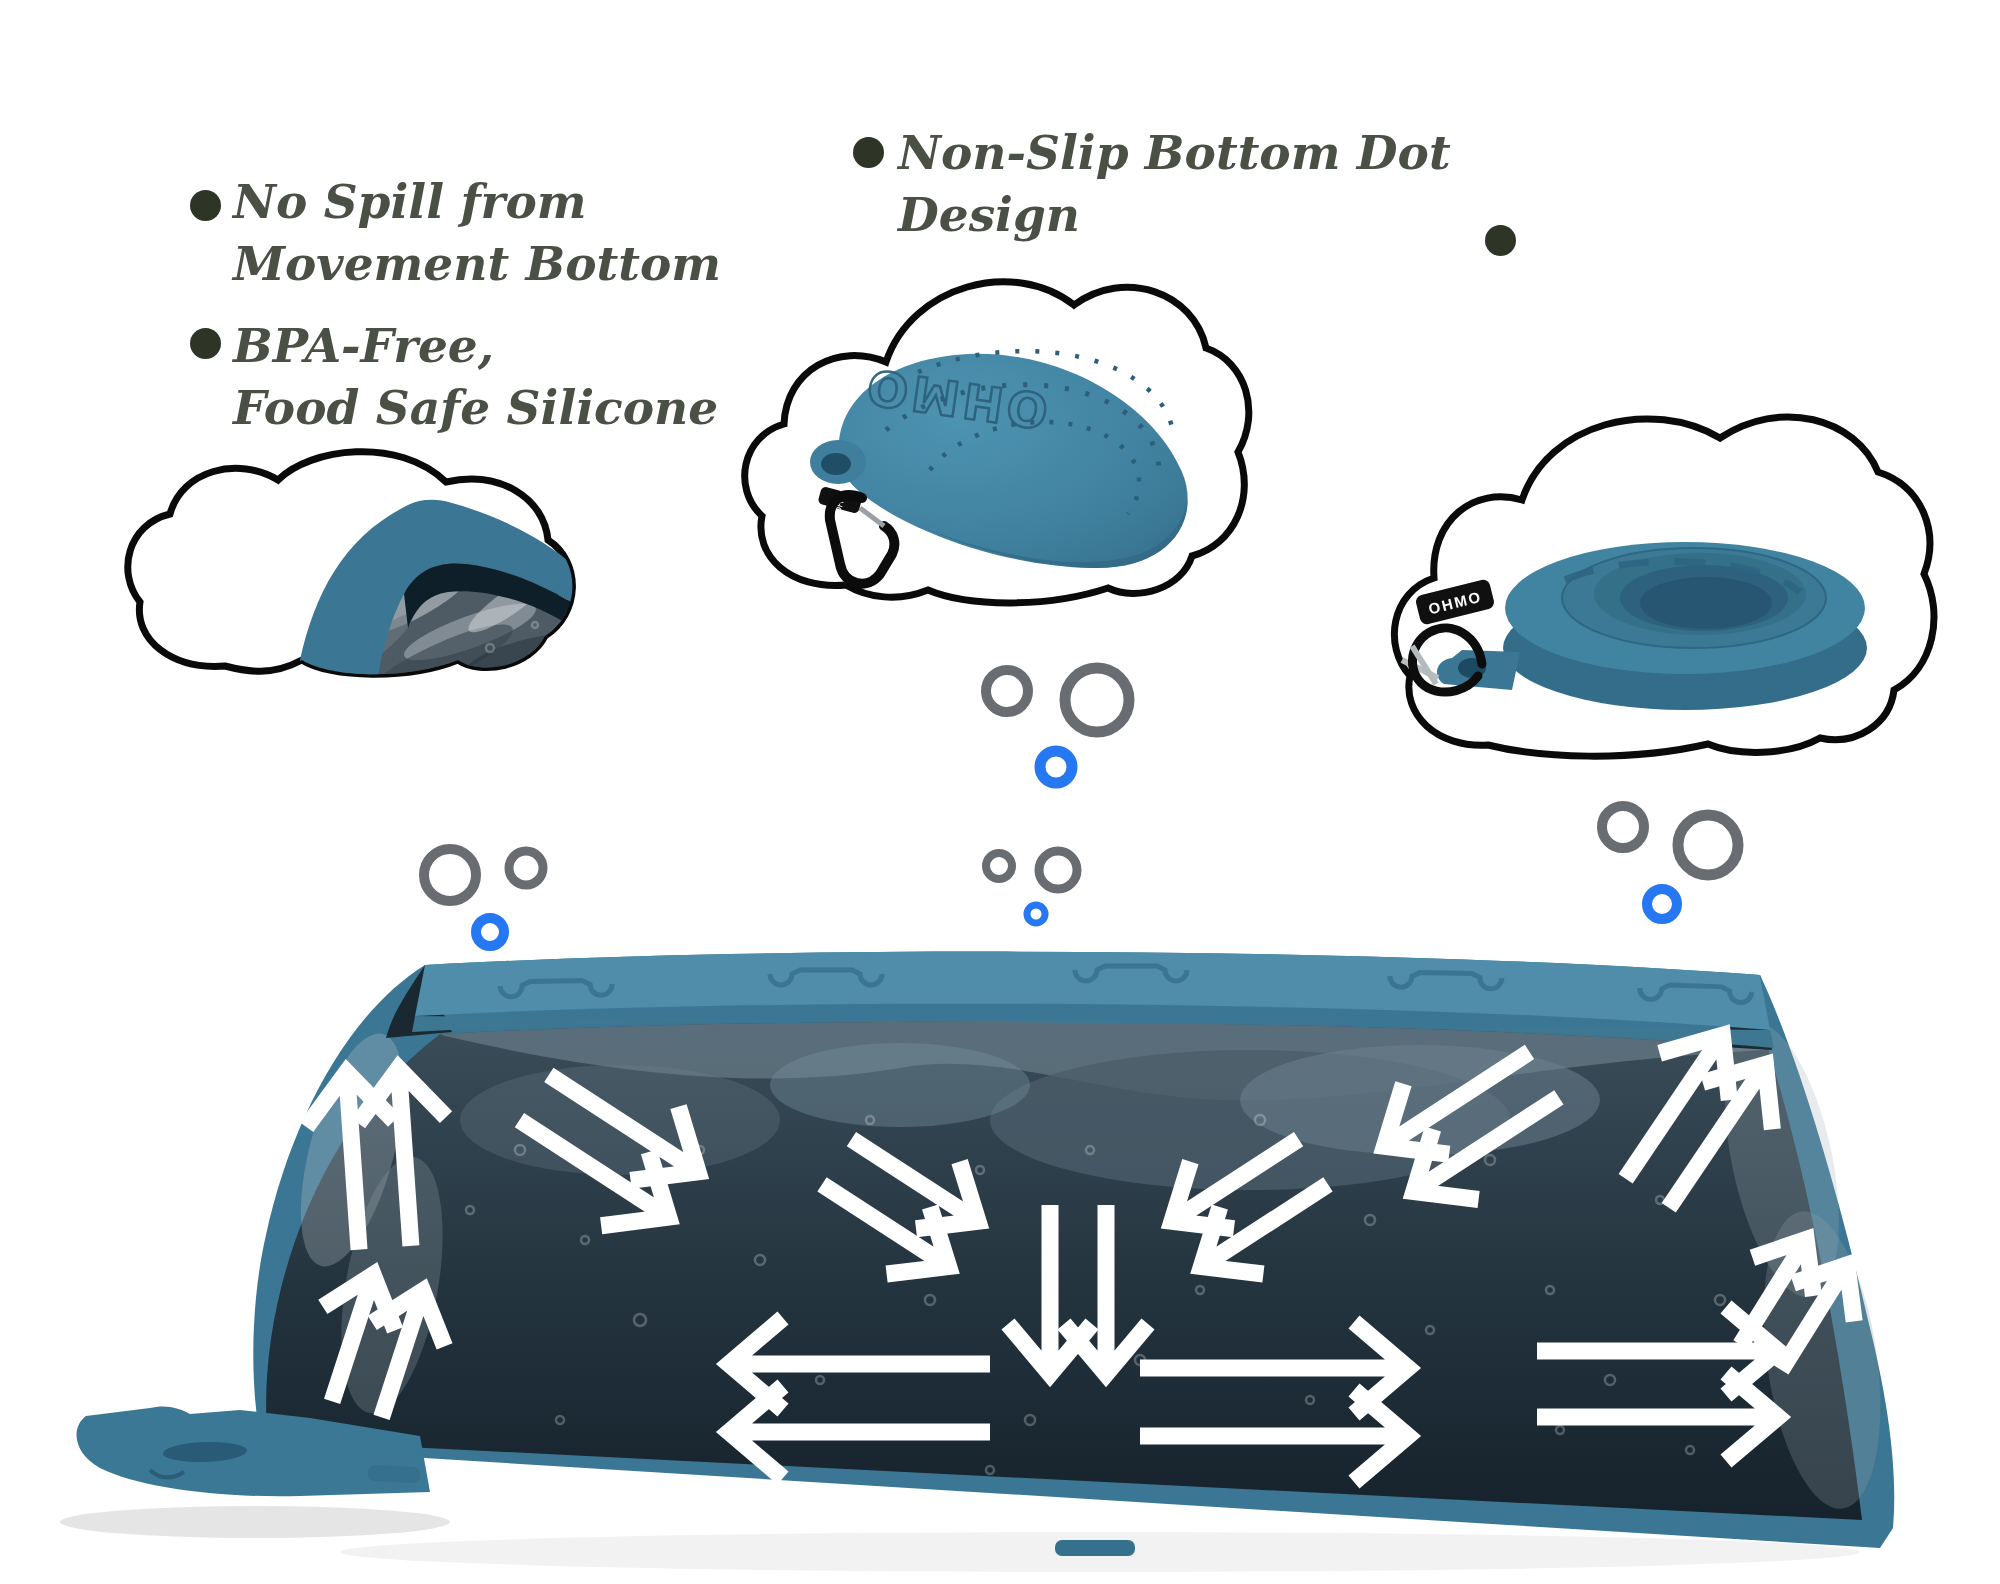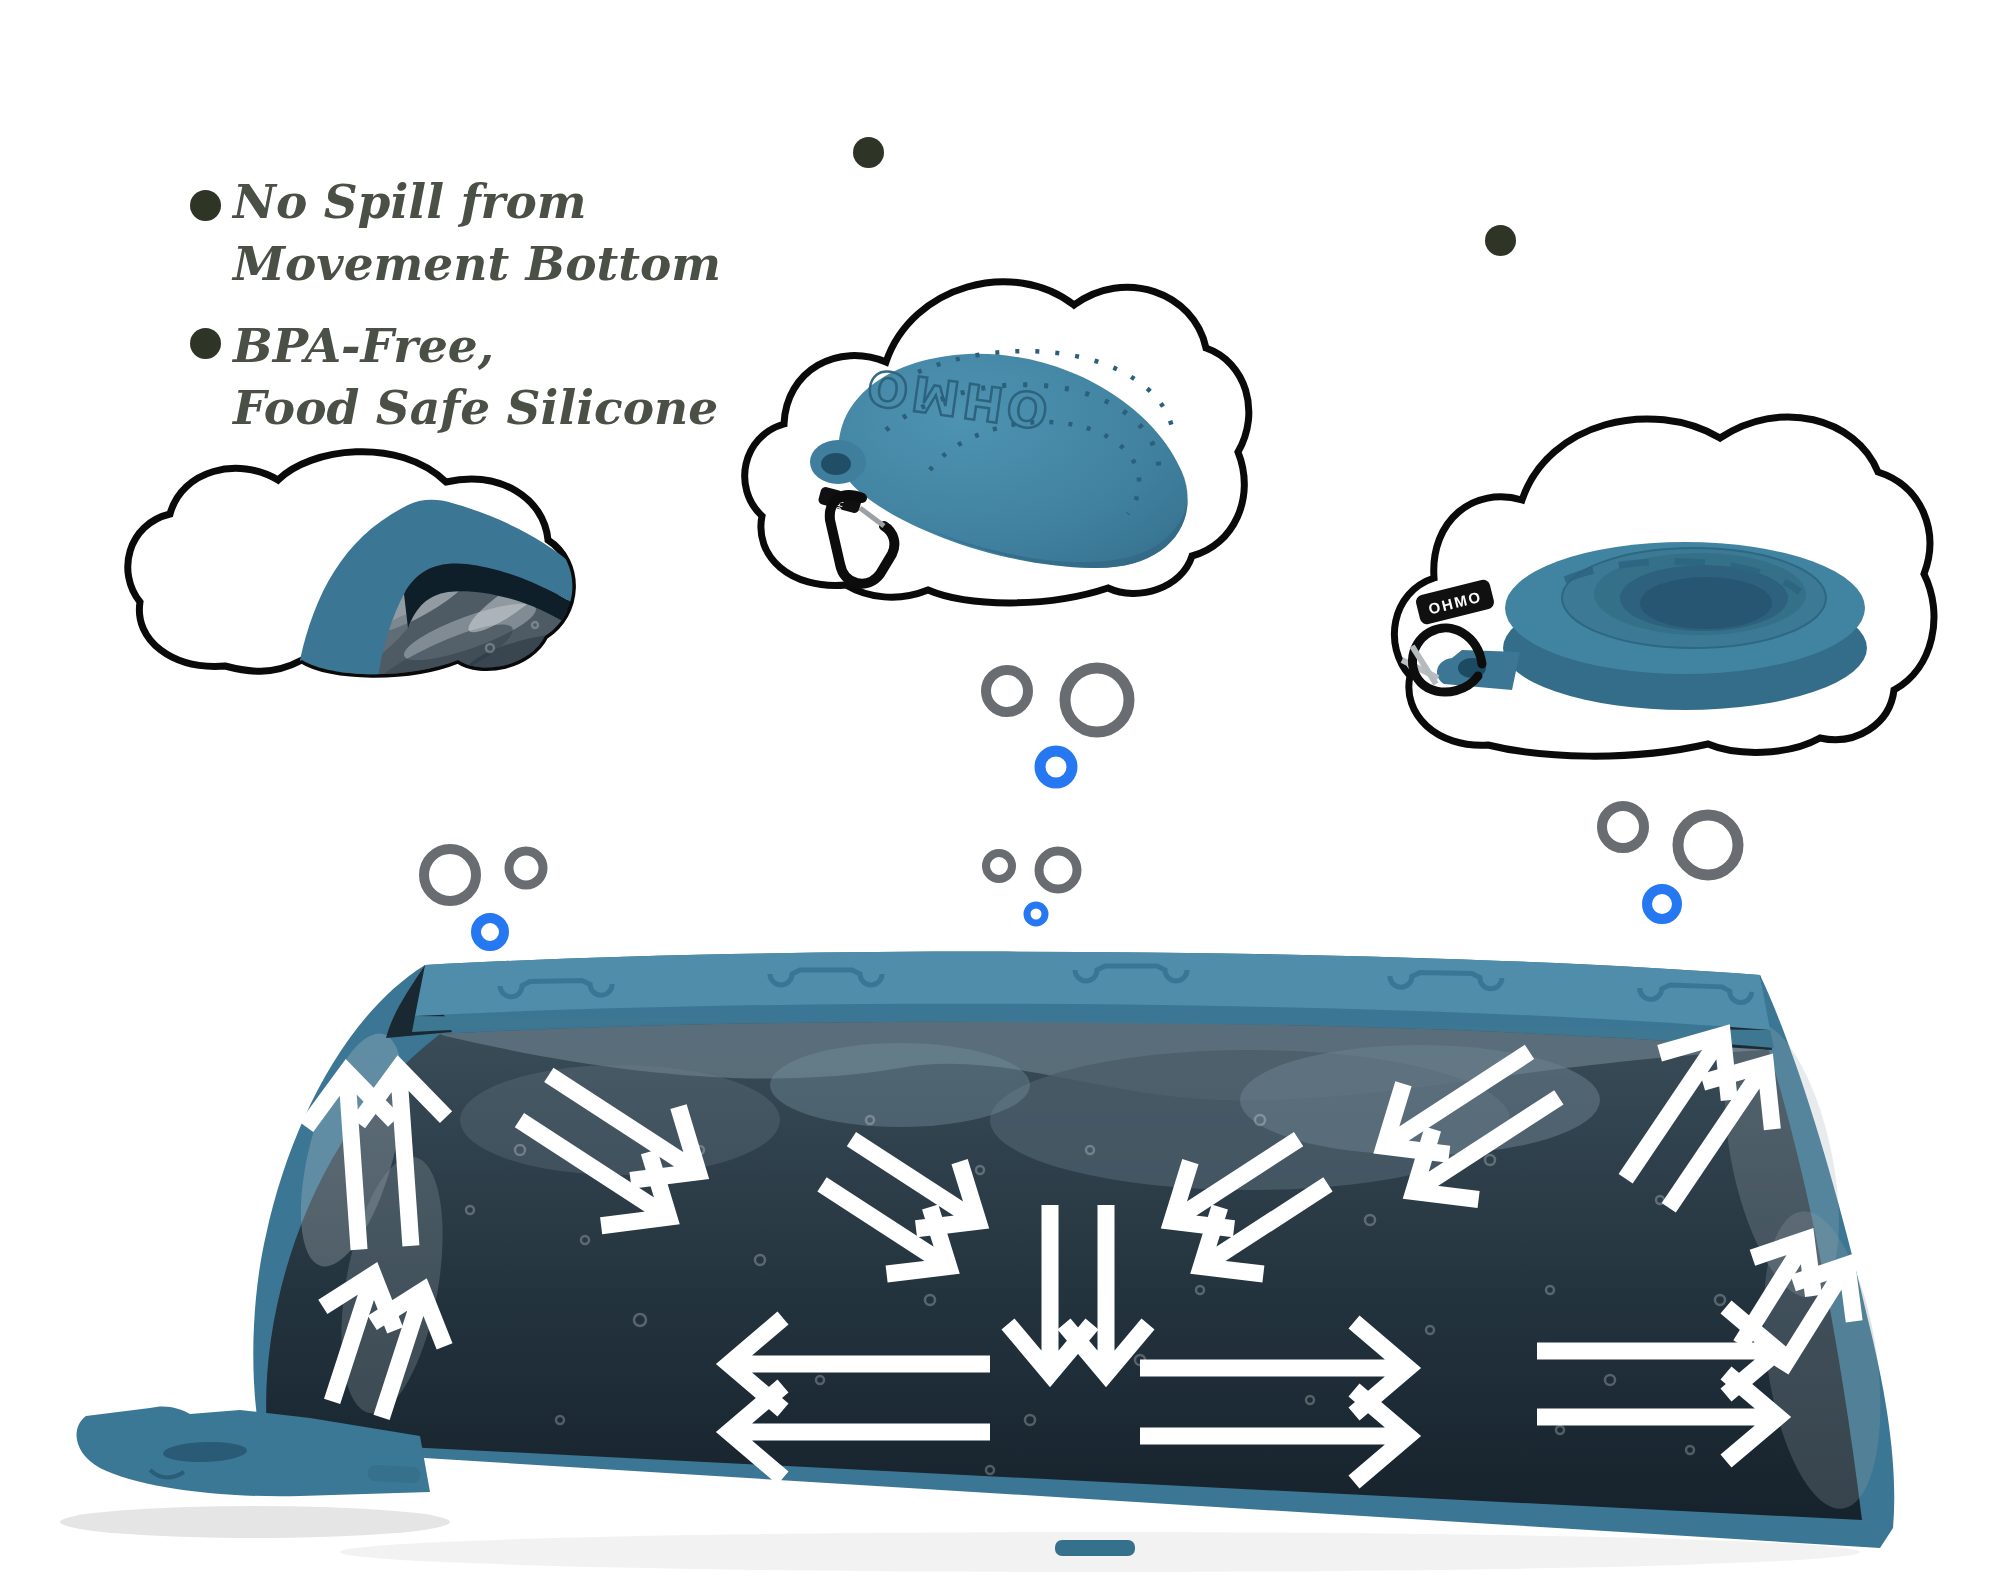--- a/index.html
+++ b/index.html
@@ -34,20 +34,24 @@
     <div>Movement Bottom</div>
   </div>
 
   <span class="bullet" style="left:190px;top:328px"></span>
   <div class="feature" style="left:233px;top:315px">
     <div>BPA-Free,</div>
     <div>Food Safe Silicone</div>
   </div>
 
   <span class="bullet" style="left:853px;top:137px"></span>
+  <div class="feature" style="left:898px;top:122px">
+    <div>Non-Slip Bottom Dot</div>
+    <div>Design</div>
+  </div>
 
   <span class="bullet" style="left:1485px;top:225px"></span>
   <div class="feature" style="left:1528px;top:209px">
   </div>
 
   <svg width="2000" height="1584" viewBox="0 0 2000 1584">
     <defs>
       <linearGradient id="gWater" x1="0" y1="0" x2="0" y2="1">
         <stop offset="0" stop-color="#3a4d59"></stop>
         <stop offset="0.55" stop-color="#23333e"></stop>

